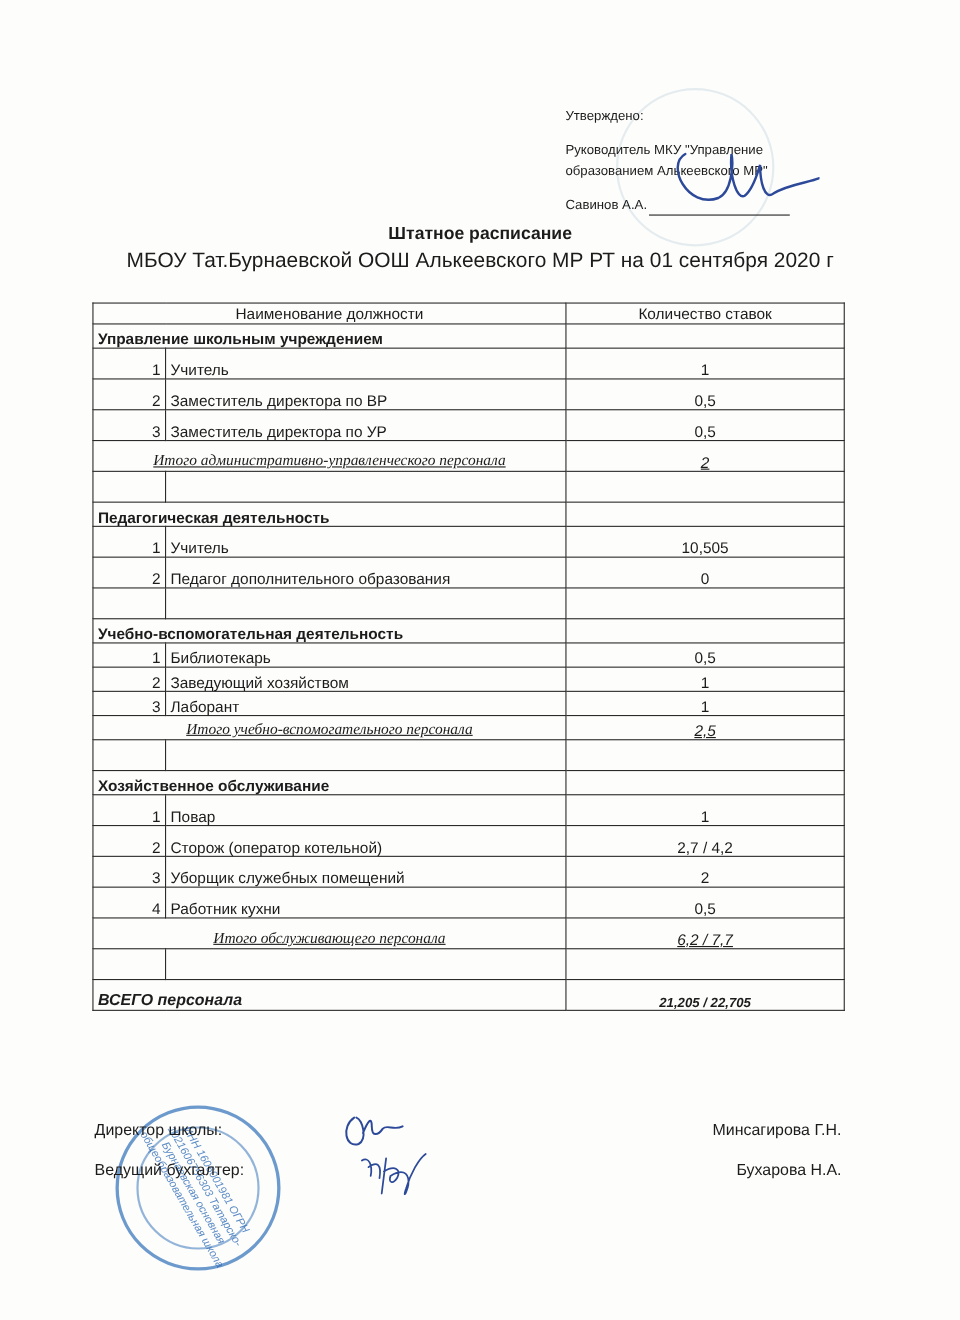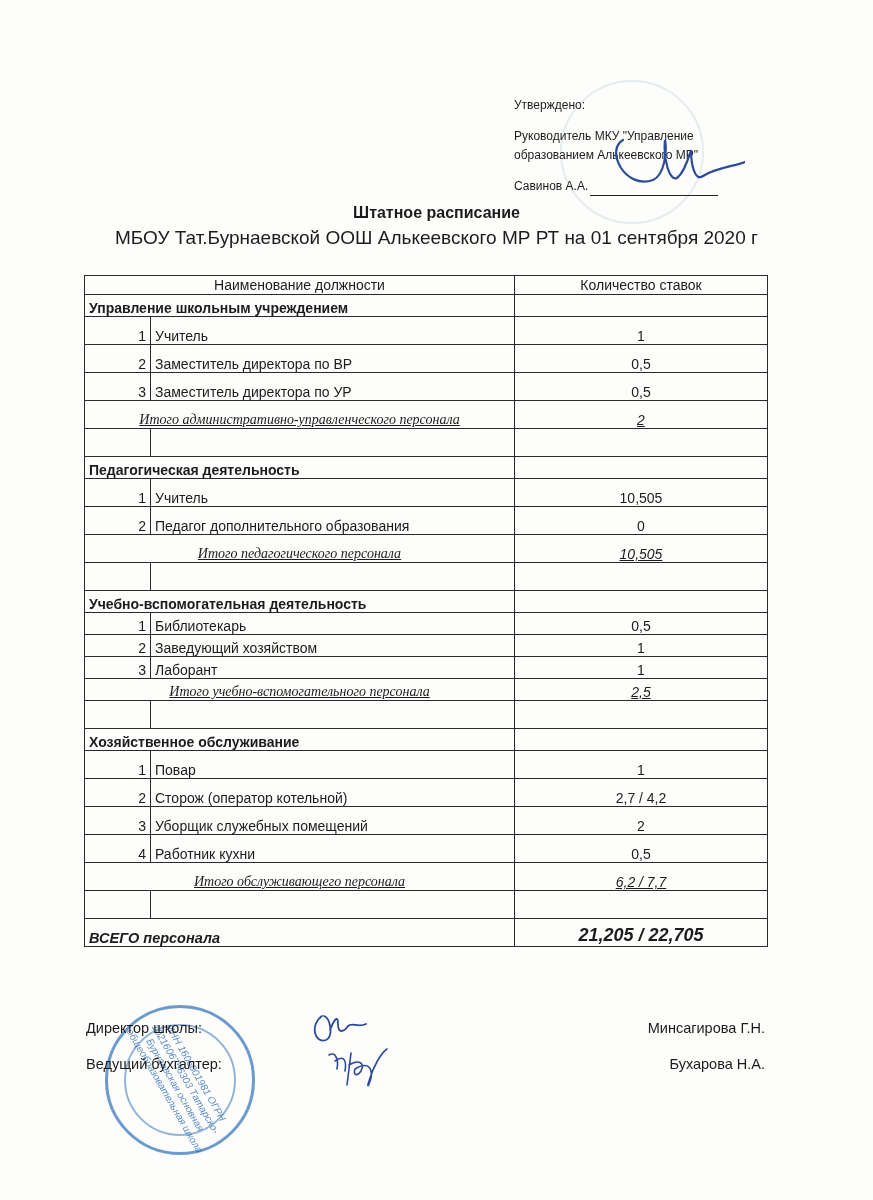--- a/index.html
+++ b/index.html
@@ -52,21 +52,21 @@
   table.staff th {
     font-weight: normal; height: 18px; vertical-align: middle; padding-bottom: 0;
   }
   td.num { width: 57px; text-align: right; padding-right: 1px; }
   td.name { width: 355px; text-align: left; padding-left: 2px; }
   td.qty { text-align: center; }
   td.section { font-weight: bold; text-align: left; padding-left: 3px; }
   td.subtotal { font-style: italic; text-decoration: underline; text-align: center; padding-left: 3px; font-family: Liberation Serif, serif; }
   td.subtotal-qty { font-style: italic; text-decoration: underline; text-align: center; }
   td.grand { font-weight: bold; text-align: left; padding-left: 3px; font-size: 14.5px; }
-  td.grand-qty { font-weight: bold; text-align: center; font-size: 18px; }
+  td.grand-qty { font-weight: bold; text-align: center; font-size: 12px; }
   .signatures {
     position: absolute; left: 83px; top: 1020px; width: 682px;
     font-size: 14.5px;
   }
   .sig-row { position: relative; height: 36px; }
   .sig-row .role { position: absolute; left: 3px; }
   .sig-row .person { position: absolute; right: 0; }
   .stamp {
     position: absolute; left: 105px; top: 1005px; width: 150px; height: 150px;
     border-radius: 50%;
@@ -148,24 +148,20 @@
       </tr>
       <tr style="height: 28px;">
         <td class="num">1</td>
         <td class="name">Учитель</td>
         <td class="qty">10,505</td>
       </tr>
       <tr style="height: 28px;">
         <td class="num">2</td>
         <td class="name">Педагог дополнительного образования</td>
         <td class="qty">0</td>
-      </tr>
-      <tr style="height: 28px;">
-        <td colspan="2" class="subtotal">Итого педагогического персонала</td>
-        <td class="subtotal-qty">10,505</td>
       </tr>
       <tr style="height: 28px;">
         <td class="num"></td>
         <td class="name"></td>
         <td></td>
       </tr>
       <tr style="height: 22px;">
         <td colspan="2" class="section">Учебно-вспомогательная деятельность</td>
         <td></td>
       </tr>

